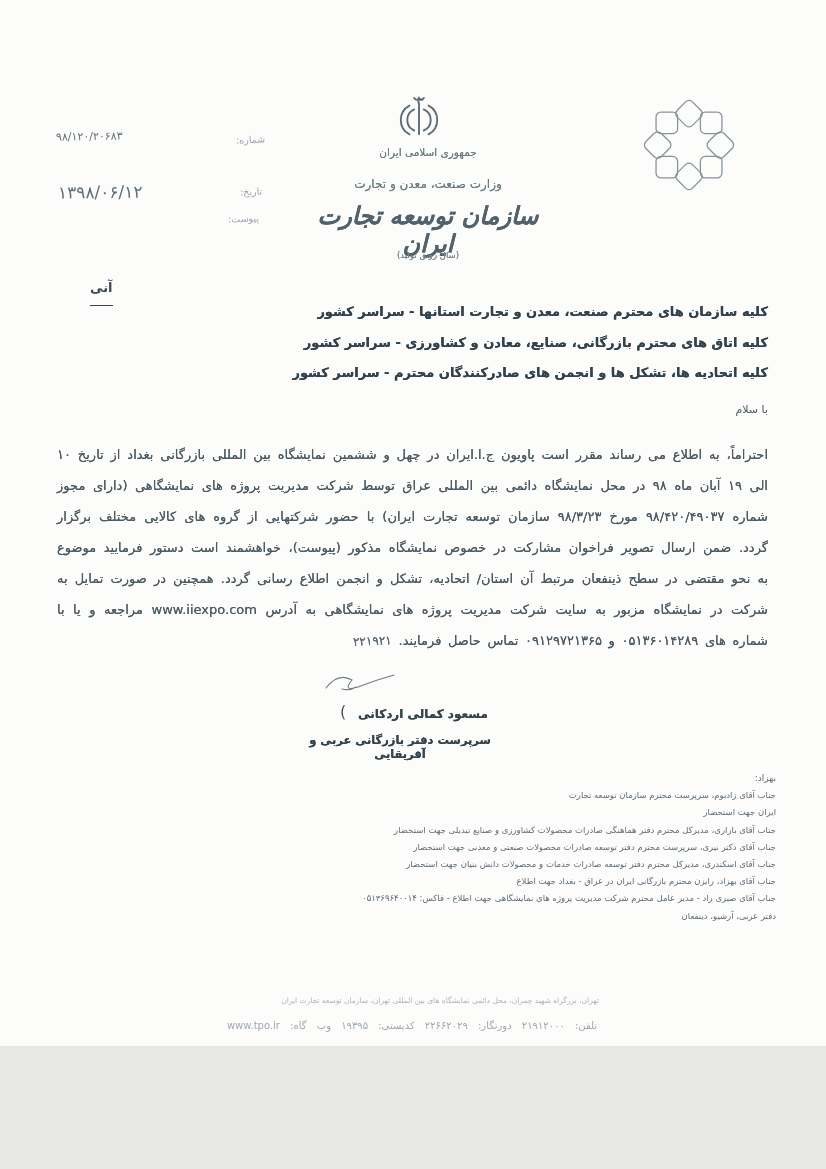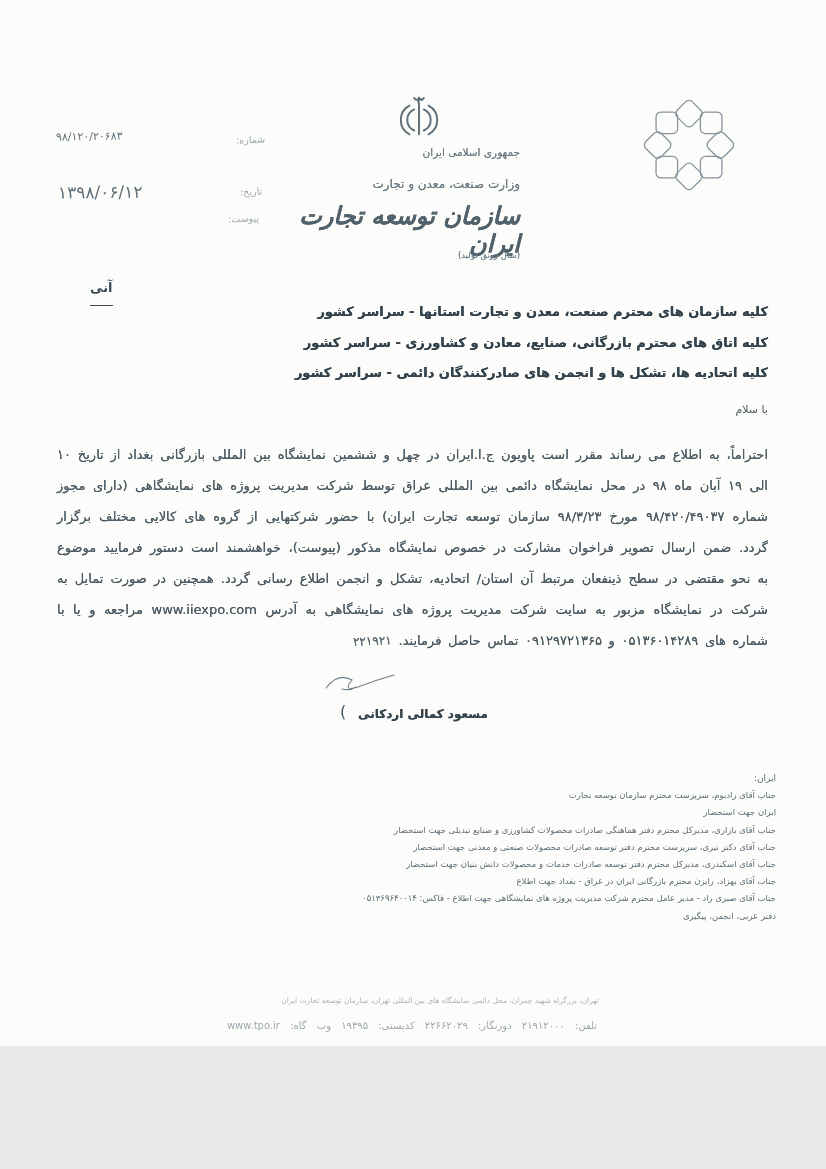--- a/index.html
+++ b/index.html
@@ -16,21 +16,21 @@
   .rtl{direction:rtl;unicode-bidi:plaintext;}
   
   .refno{left:56px;top:130px;font-size:11px;letter-spacing:.5px;color:#5f6f7a;transform:rotate(-.8deg);}
   .refdate{left:58px;top:182px;font-size:17px;letter-spacing:.5px;color:#5f6f7a;transform:rotate(-.6deg);}
   .lbl{font-size:9.5px;color:#98a4ad;transform:rotate(-2deg);}
   .lbl-no{left:236px;top:134px;}
   .lbl-date{left:240px;top:186px;}
   .lbl-attach{left:228px;top:213px;}
   
   .emblem{left:396px;top:94px;}
-  .hline{left:296px;width:224px;text-align:right;color:#6d7d86;text-shadow:0 0 .6px #6d7d86;}
+  .hline{left:316px;width:224px;text-align:center;color:#6d7d86;text-shadow:0 0 .6px #6d7d86;}
   .h1{top:146px;font-size:10.5px;}
   .h2{top:177px;font-size:12px;}
   .horg{top:202px;font-size:24px;font-weight:bold;font-style:italic;color:#51626c;text-shadow:0 0 .5px #51626c;}
   .hslogan{top:250px;font-size:8.5px;color:#7b8b94;}
   .rosette{left:640px;top:96px;}
   
   .urgent{left:90px;top:280px;font-size:13px;font-weight:bold;color:#3a4a54;border-bottom:1.2px solid #3a4a54;padding-bottom:10px;}
   
   .recipients{right:58px;top:297px;text-align:right;font-size:13px;font-weight:bold;color:#33434d;line-height:30.5px;text-shadow:0 0 .4px #33434d;}
   
@@ -100,43 +100,44 @@
         <use href="#petal" transform="rotate(315 50 50)"></use>
       </g>
     </svg>
   </div>
 
   <div class="abs urgent rtl">آنی</div>
 
   <div class="abs recipients rtl">
     <div>کلیه سازمان های محترم صنعت، معدن و تجارت استانها - سراسر کشور</div>
     <div>کلیه اتاق های محترم بازرگانی، صنایع، معادن و کشاورزی - سراسر کشور</div>
-    <div>کلیه اتحادیه ها، تشکل ها و انجمن های صادرکنندگان دائمی - سراسر کشور</div>
+    <div>کلیه اتحادیه ها، تشکل ها و انجمن های صادرکنندگان محترم - سراسر کشور</div>
   </div>
 
   <div class="abs salutation rtl">با سلام</div>
   <p class="abs body rtl"><span>احتراماً، به اطلاع می رساند مقرر است پاویون ج.ا.ایران در چهل و ششمین نمایشگاه بین المللی بازرگانی بغداد از تاریخ ۱۰ الی ۱۹ آبان ماه ۹۸ در محل نمایشگاه دائمی بین المللی عراق توسط شرکت مدیریت پروژه های نمایشگاهی (دارای مجوز شماره ۹۸/۴۲۰/۴۹۰۳۷ مورخ ۹۸/۳/۲۳ سازمان توسعه تجارت ایران) با حضور شرکتهایی از گروه های کالایی مختلف برگزار گردد. ضمن ارسال تصویر فراخوان مشارکت در خصوص نمایشگاه مذکور (پیوست)، خواهشمند است دستور فرمایید موضوع به نحو مقتضی در سطح ذینفعان مرتبط آن استان/ اتحادیه، تشکل و انجمن اطلاع رسانی گردد. همچنین در صورت تمایل به شرکت در نمایشگاه مزبور به سایت شرکت مدیریت پروژه های نمایشگاهی به آدرس www.iiexpo.com مراجعه و یا با شماره های ۰۵۱۳۶۰۱۴۲۸۹ و ۰۹۱۲۹۷۲۱۳۶۵ تماس حاصل فرمایند.</span> <span class="hw">۲۲۱۹۲۱</span></p>
 
   <div class="abs sig-scribble">
     <svg width="96" height="30" viewBox="0 0 96 30">
       <path d="M4 22 q 12 -16 26 -8 q -10 12 6 7 q 18 -7 36 -12 m -52 14 q 8 2 14 -2" stroke="#6d7d87" fill="none" stroke-width="1.1" stroke-linecap="round"></path>
     </svg>
   </div>
   <div class="abs sig-mark">(</div>
   <div class="abs sig-name rtl">مسعود کمالی اردکانی</div>
+  <div class="abs sig-title rtl">سرپرست دفتر بازرگانی عربی و آفریقایی</div>
 
   <div class="abs cc rtl">
-    <div class="cc-label">ایران:</div>
+    <div class="cc-label">بهزاد:</div>
     <div>جناب آقای زادبوم، سرپرست محترم سازمان توسعه تجارت</div>
     <div>ایران جهت استحضار</div>
     <div>جناب آقای بازاری، مدیرکل محترم دفتر هماهنگی صادرات محصولات کشاورزی و صنایع تبدیلی جهت استحضار</div>
     <div>جناب آقای دکتر نیری، سرپرست محترم دفتر توسعه صادرات محصولات صنعتی و معدنی جهت استحضار</div>
     <div>جناب آقای اسکندری، مدیرکل محترم دفتر توسعه صادرات خدمات و محصولات دانش بنیان جهت استحضار</div>
     <div>جناب آقای بهزاد، رایزن محترم بازرگانی ایران در عراق - بغداد جهت اطلاع</div>
     <div>جناب آقای صبری راد - مدیر عامل محترم شرکت مدیریت پروژه های نمایشگاهی جهت اطلاع - فاکس: ۰۵۱۳۶۹۶۴۰۰۱۴</div>
-    <div>دفتر عربی، انجمن، پیگیری</div>
+    <div>دفتر عربی، آرشیو، ذینفعان</div>
   </div>
 
   <div class="abs f1 rtl">تهران، بزرگراه شهید چمران، محل دائمی نمایشگاه های بین المللی تهران، سازمان توسعه تجارت ایران</div>
   <div class="abs f2 rtl">تلفن: ۲۱۹۱۲۰۰۰ دورنگار: ۲۲۶۶۲۰۲۹ کدپستی: ۱۹۳۹۵ وب گاه: www.tpo.ir</div>
   <div class="abs f3">صندوق پستی: ۲۱۹۱۰</div>
 
 </div>
 
 </body></html>

